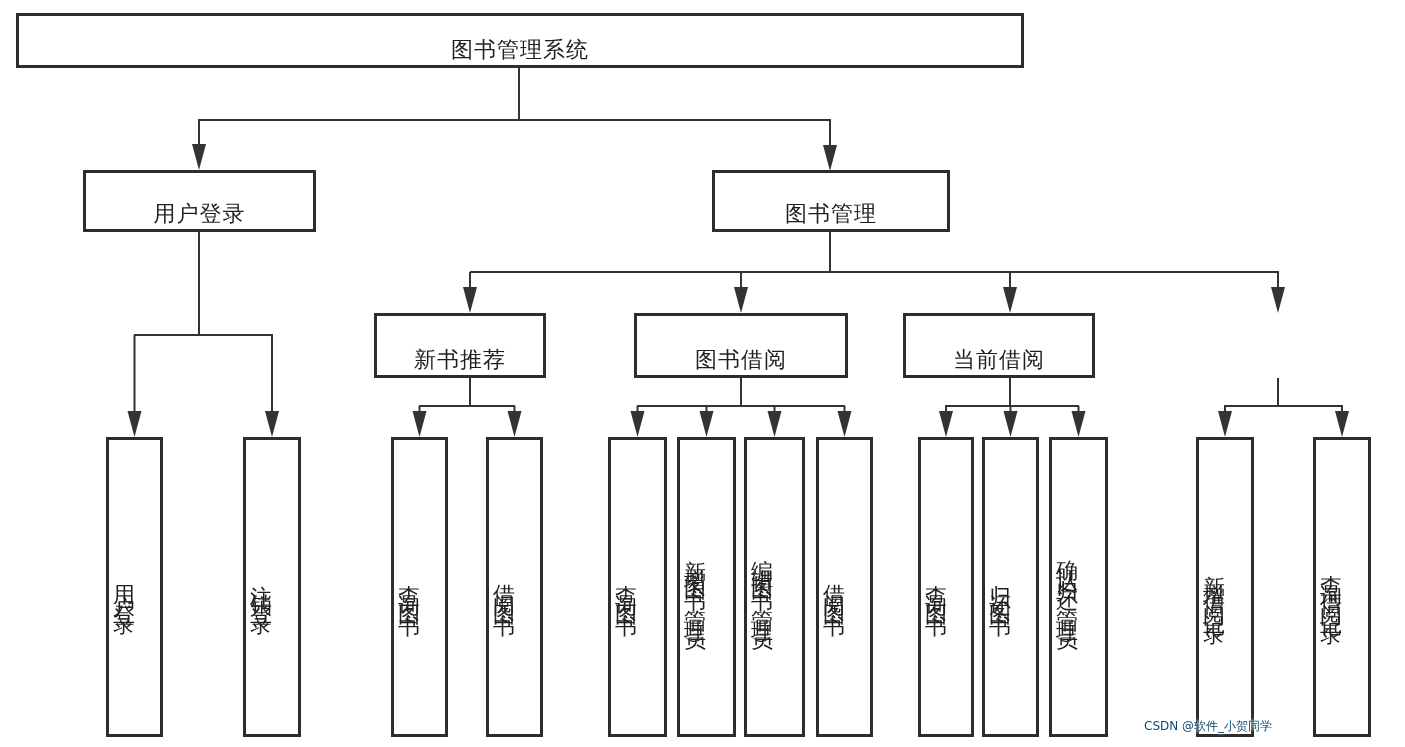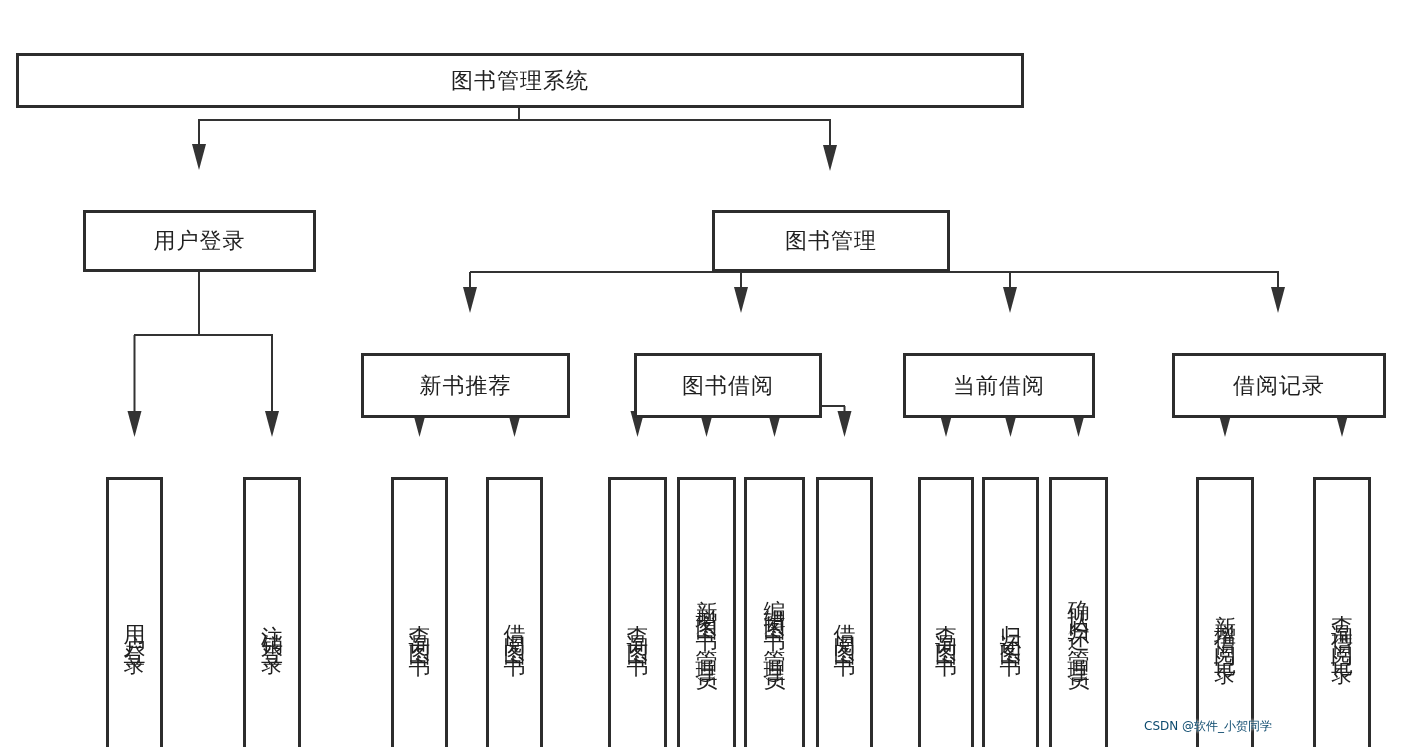--- a/index.html
+++ b/index.html
@@ -4,22 +4,22 @@
 <style>
   html, body { margin:0; padding:0; background:#ffffff; }
   .canvas {
     position:relative; width:1405px; height:747px; background:#ffffff;
     font-family:"DejaVu Sans","Liberation Sans",sans-serif; color:#1f1f1f;
     overflow:hidden;
   }
   .connectors { position:absolute; left:0; top:0; width:1405px; height:747px; }
   .box {
     position:absolute; box-sizing:border-box; background:#ffffff;
-    border:3px solid #2d2d2d; display:flex; align-items:center; justify-content:center;
-    font-size:22px; letter-spacing:1px; white-space:nowrap;margin-top:40px;
+    border:3px solid #2d2d2d; display:flex; align-items:flex-end; justify-content:center;
+    font-size:22px; letter-spacing:1px; white-space:nowrap;
   }
   .leaf {
     writing-mode:vertical-rl; text-orientation:mixed;
     letter-spacing:10px; white-space:normal; font-size:22px;
   }
   .watermark {
     position:absolute; left:1144px; top:718px; z-index:5;
     font-size:12px; color:#0c4a6e; letter-spacing:0;
     text-shadow:0 0 3px #ffffff, 0 0 3px #ffffff;
     white-space:nowrap;
@@ -93,31 +93,28 @@
     <span>图书管理系统</span>
   </div>
 
   <div class="box" style="left:83px;top:170px;width:233px;height:62px">
     <span>用户登录</span>
   </div>
   <div class="box" style="left:712px;top:170px;width:238px;height:62px">
     <span>图书管理</span>
   </div>
 
-  <div class="box" style="left:361px;top:313px;width:209px;height:65px">
+  <div class="box" style="left:374px;top:313px;width:172px;height:65px">
     <span>新书推荐</span>
   </div>
-  <div class="box" style="left:634px;top:313px;width:188px;height:65px">
+  <div class="box" style="left:634px;top:313px;width:214px;height:65px">
     <span>图书借阅</span>
   </div>
   <div class="box" style="left:903px;top:313px;width:192px;height:65px">
     <span>当前借阅</span>
-  </div>
-  <div class="box" style="left:1172px;top:313px;width:214px;height:65px">
-    <span>借阅记录</span>
   </div>
 
   <div class="box leaf" style="left:106px;top:437px;width:57px;height:300px">
     <span>用户登录</span>
   </div>
   <div class="box leaf" style="left:243px;top:437px;width:58px;height:300px">
     <span>注销登录</span>
   </div>
 
   <div class="box leaf" style="left:391px;top:437px;width:57px;height:300px">

